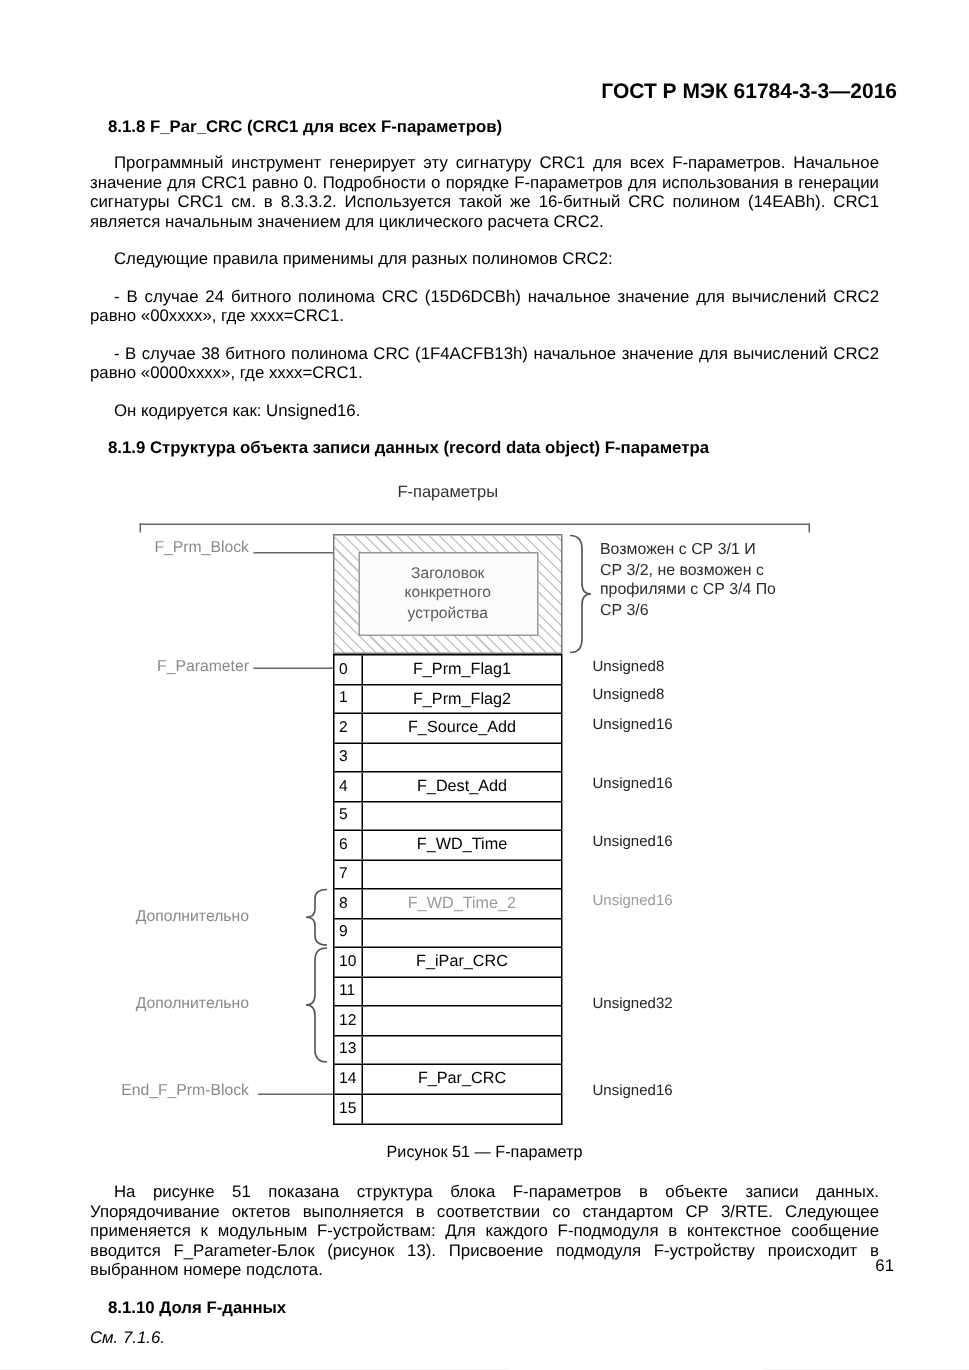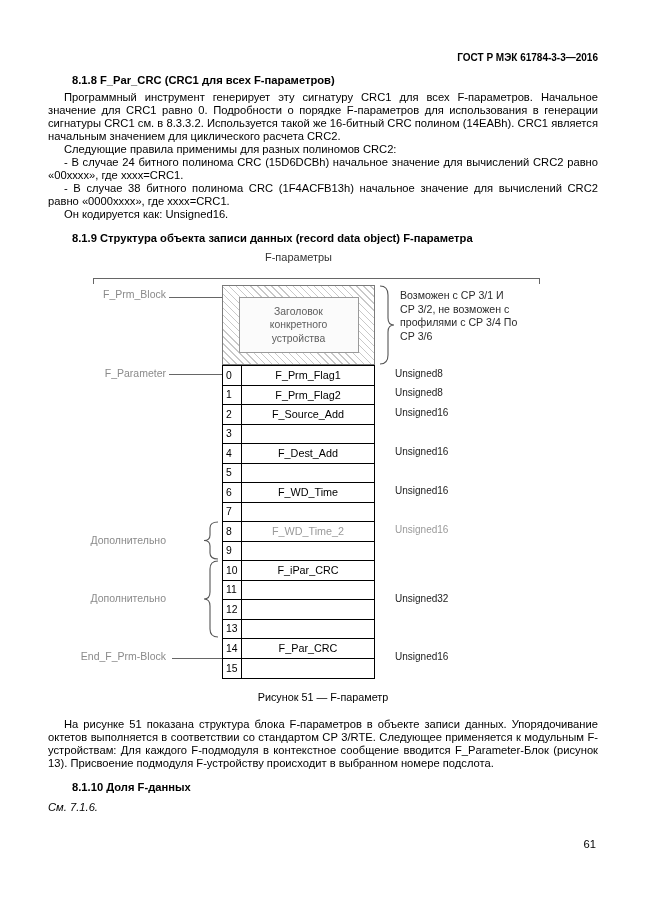--- a/index.html
+++ b/index.html
@@ -2,28 +2,28 @@
 <html><head>
 <meta charset="utf-8">
 <style>
   html,body { margin:0; padding:0; background:#e9e9e9; }
   .page {
     position:relative; width:646px; height:913px; margin:0 auto;
     background:#ffffff; overflow:hidden;
     font-family:"Liberation Sans", sans-serif; color:#000;
   }
   .content { position:absolute; left:48px; top:52px; width:550px; }
-  .doc-header { text-align:right; font-weight:bold; font-size:10px; margin:0 0 6px 0; }
+  .doc-header { text-align:right; font-weight:bold; font-size:14px; margin:0 0 6px 0; }
   .sec-title { font-size:11.2px; font-weight:bold; margin:11px 0 5px 0; text-indent:24px; }
-  .para { font-size:11.2px; line-height:13px; text-align:justify; text-indent:16px; margin:0; }
+  .para { font-size:11.2px; line-height:13px; text-align:justify; text-indent:16px; margin:12px; }
   .para.noind { text-indent:0; }
   .page-number { position:absolute; top:838px; right:50px; font-size:11.2px;padding-left:20px; }
 
   
-  .figure { position:relative; height:462px; margin-top:6px; font-size:10.5px; }
+  .figure { position:relative; height:462px; margin-top:16px; font-size:10.5px; }
   .fig-top-label { position:absolute; left:174px; top:1px; width:153px; text-align:center; font-size:11px; color:#333; }
   .dim-line { position:absolute; top:28px; left:45px; width:447px; height:1px; background:#666; }
   .dim-tick { position:absolute; top:28px; width:1px; height:6px; background:#666; }
   .conn { position:absolute; height:1px; background:#666; }
   .left-label { position:absolute; left:0; width:118px; text-align:right; color:#8a8a8a; font-size:10.5px; white-space:nowrap; }
   .left-label.wide { width:148px; }
   .hatch-block {
     position:absolute; left:174px; top:35px; width:153px; height:80px; box-sizing:border-box;
     border:1px solid #7a7a7a;
     background:repeating-linear-gradient(45deg, #ffffff 0 4px, #c9c9c9 4px 5px);

